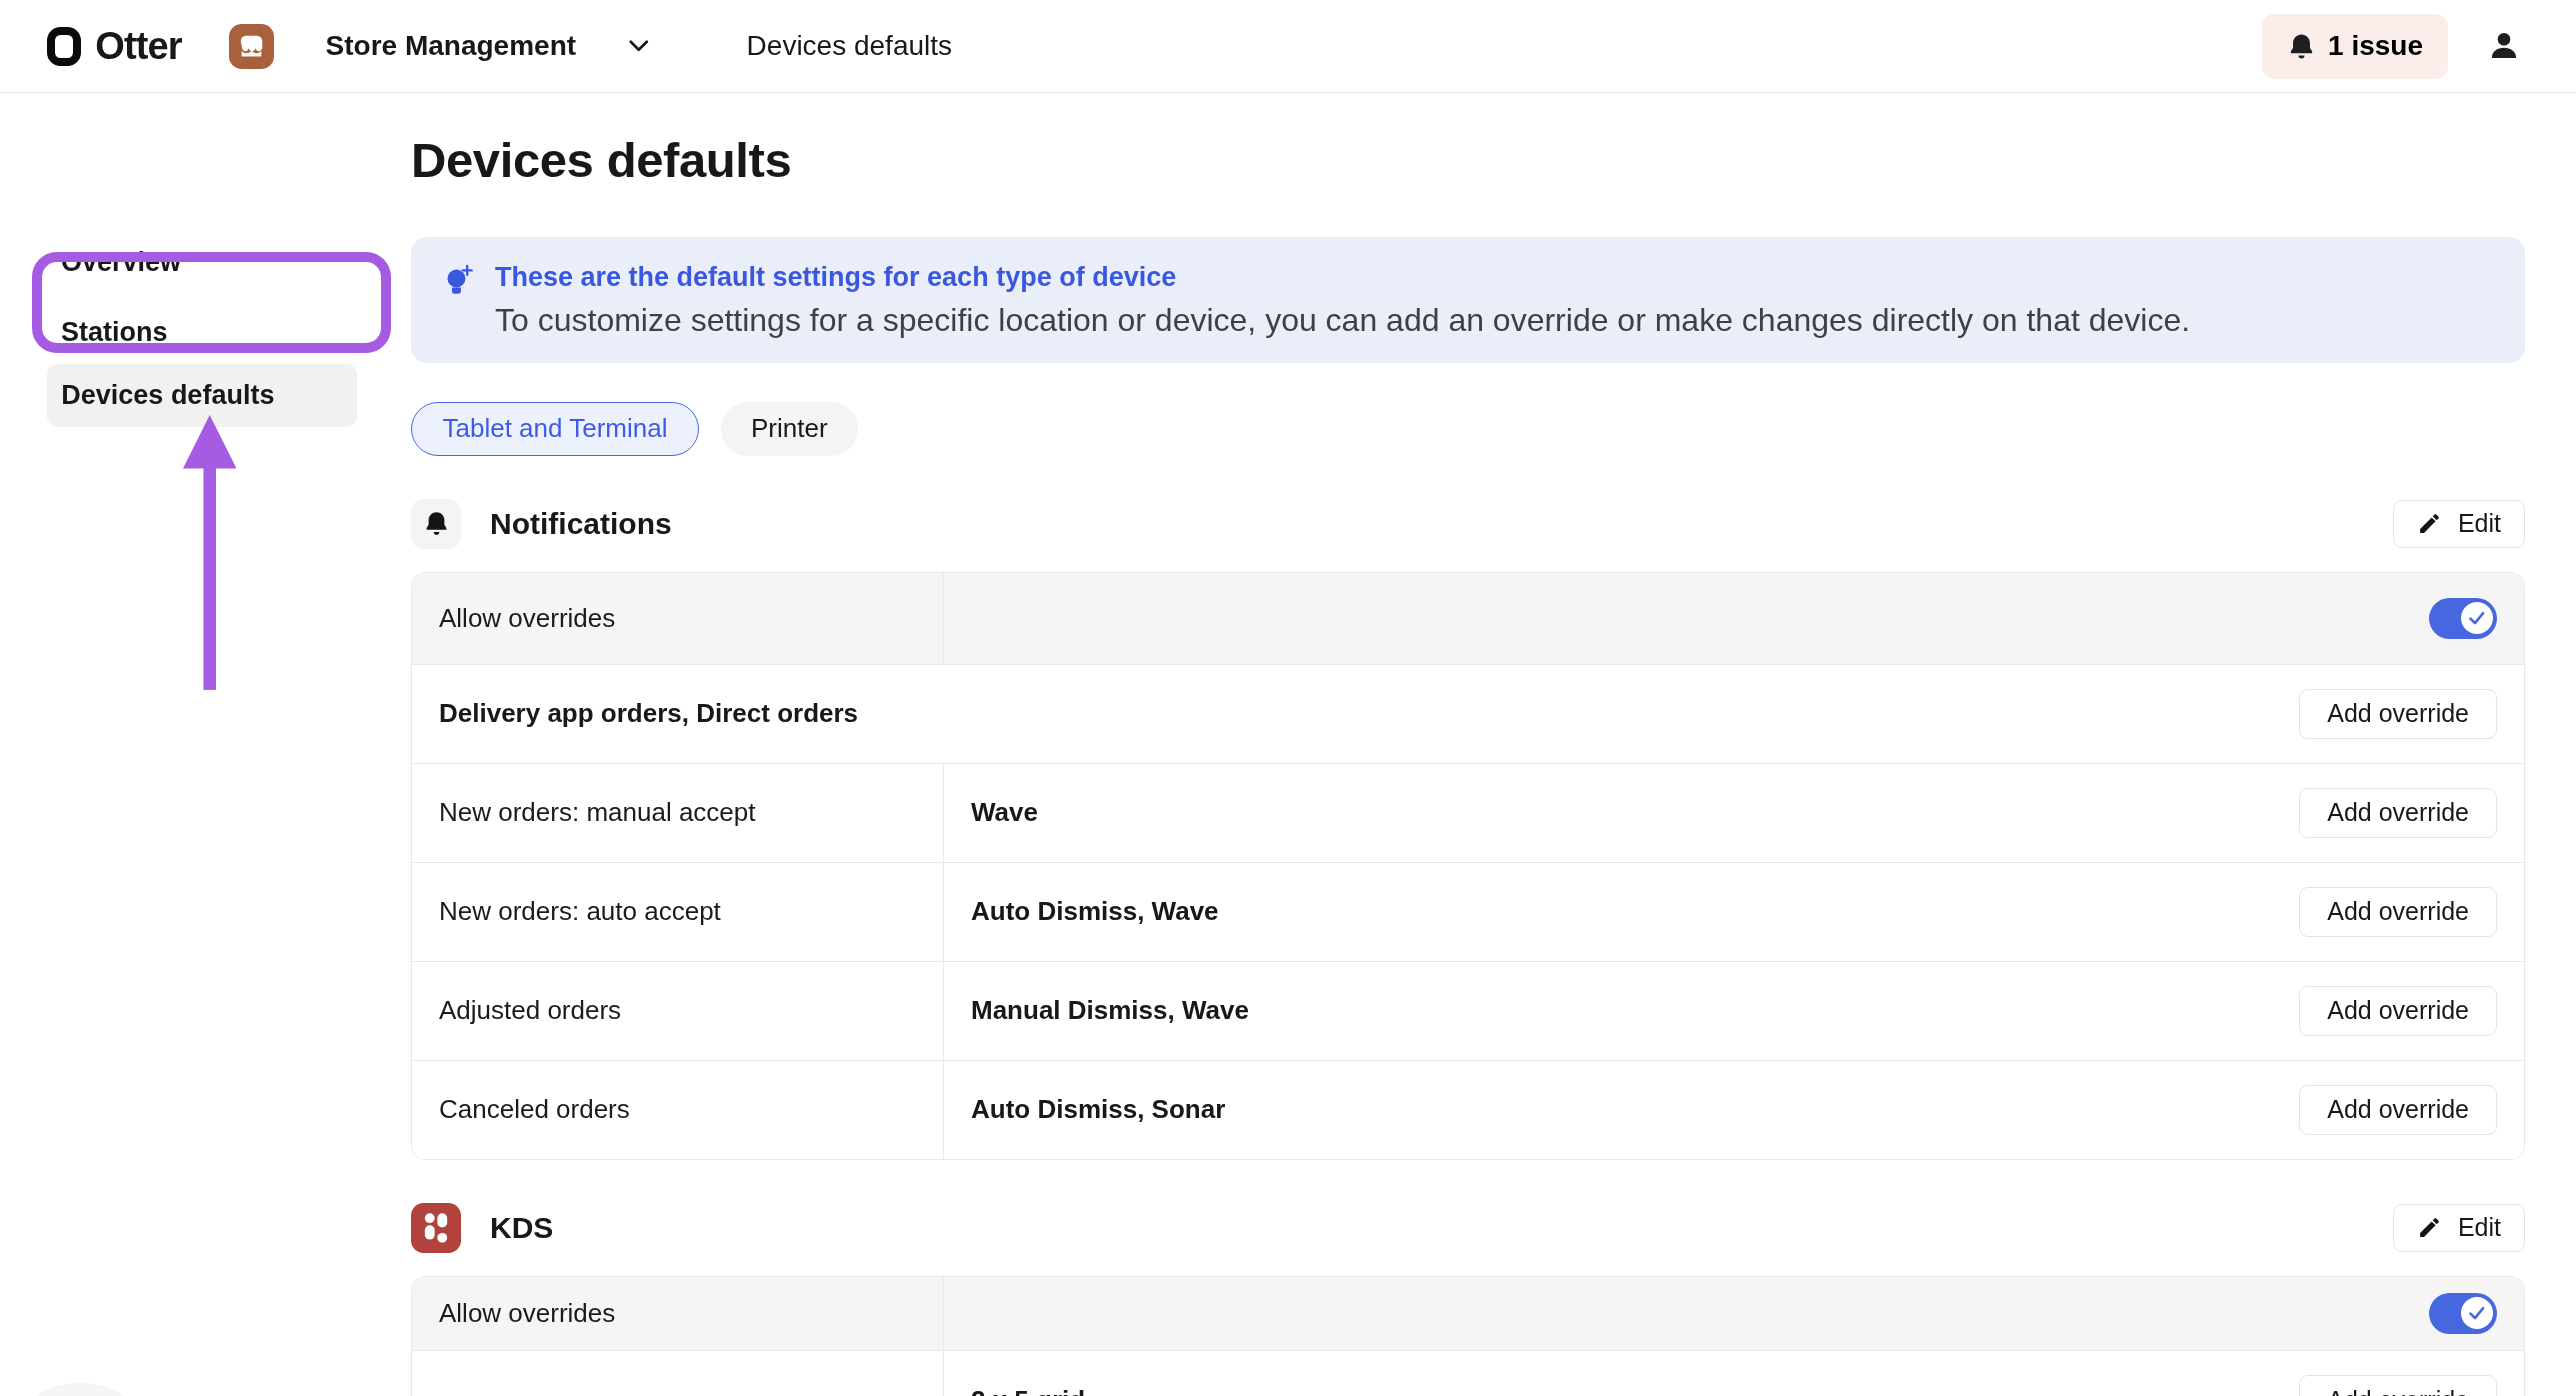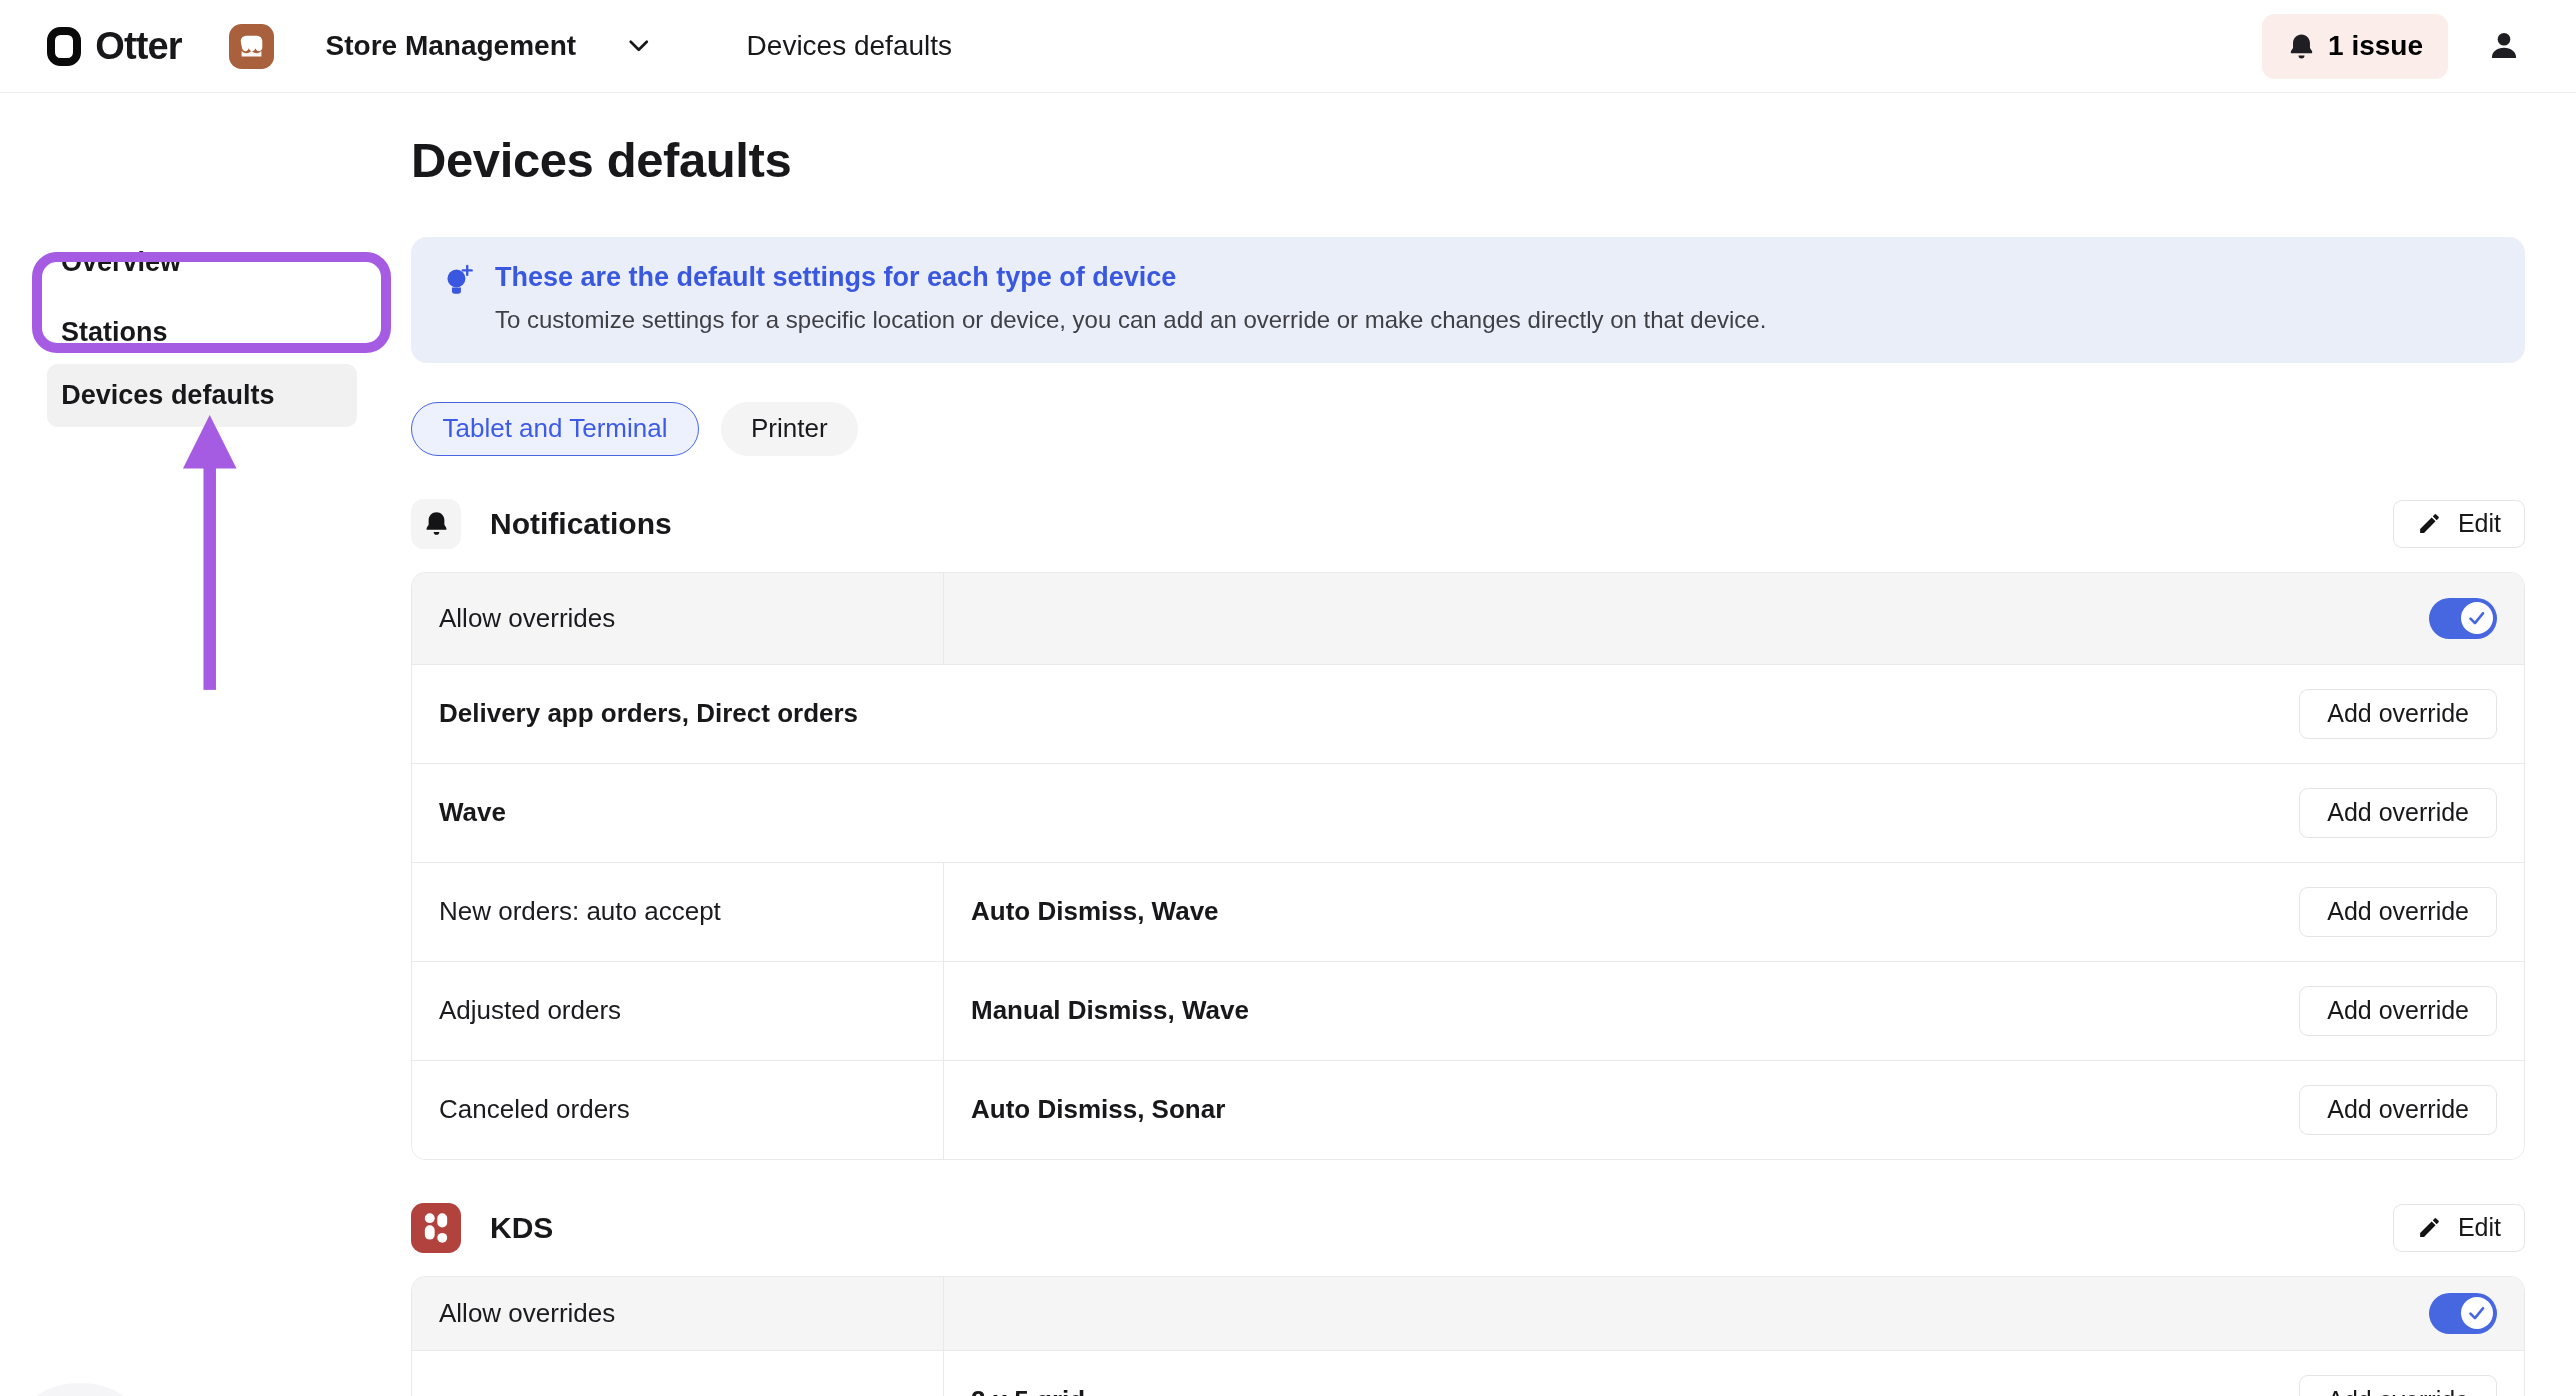--- a/index.html
+++ b/index.html
@@ -44,21 +44,21 @@
   .annot-arrow { position:absolute; left:174px; top:411px; z-index:4; pointer-events:none; }
 
   
   .main { position:absolute; left:411px; top:93px; width:2114px; }
   h1.page-title { margin-top:39px; font-size:49px; font-weight:700; letter-spacing:-0.4px; line-height:57px; }
 
   .banner { margin-top:48px; background:#E9EEF9; border-radius:16px;
     padding:25px 32px 27px 32px; display:flex; gap:21.5px; }
   .banner-icon { flex:0 0 auto; margin-top:1.8px; }
   .banner-title { font-size:27px; line-height:30.5px; font-weight:700; color:#3A57DF; }
-  .banner-body { font-size:24px; line-height:30.5px; color:#3F3F46; margin-top:12.5px; }
+  .banner-body { font-size:32px; line-height:30.5px; color:#3F3F46; margin-top:12.5px; }
 
   .tabs { margin-top:39px; display:flex; gap:21.5px; }
   .tab { height:54px; padding:0 30.5px; border-radius:29px; font-size:26px; font-weight:500;
     display:flex; align-items:center; cursor:pointer; border:none; background:#F4F4F5; color:#1A1A1E; }
   .tab.selected { background:#EDF1FD; border:1.8px solid #4665E3; color:#3D5BE4; }
 
   .sec-head { margin-top:43px; display:flex; align-items:center; }
   .sec-icon { width:50px; height:50px; border-radius:12.5px; background:#F4F4F5;
     display:flex; align-items:center; justify-content:center; }
   .sec-icon.kds { background:#B2423D; }
@@ -200,20 +200,21 @@
           </span>
         </div>
       </div>
       <div class="trow">
         <div class="cell-r">
           <span class="val">Delivery app orders, Direct orders</span>
           <button class="add-btn">Add override</button>
         </div>
       </div>
       <div class="trow">
+        <div class="cell-l">New orders: manual accept</div>
         <div class="cell-r">
           <span class="val">Wave</span>
           <button class="add-btn">Add override</button>
         </div>
       </div>
       <div class="trow">
         <div class="cell-l">New orders: auto accept</div>
         <div class="cell-r">
           <span class="val">Auto Dismiss, Wave</span>
           <button class="add-btn">Add override</button>

